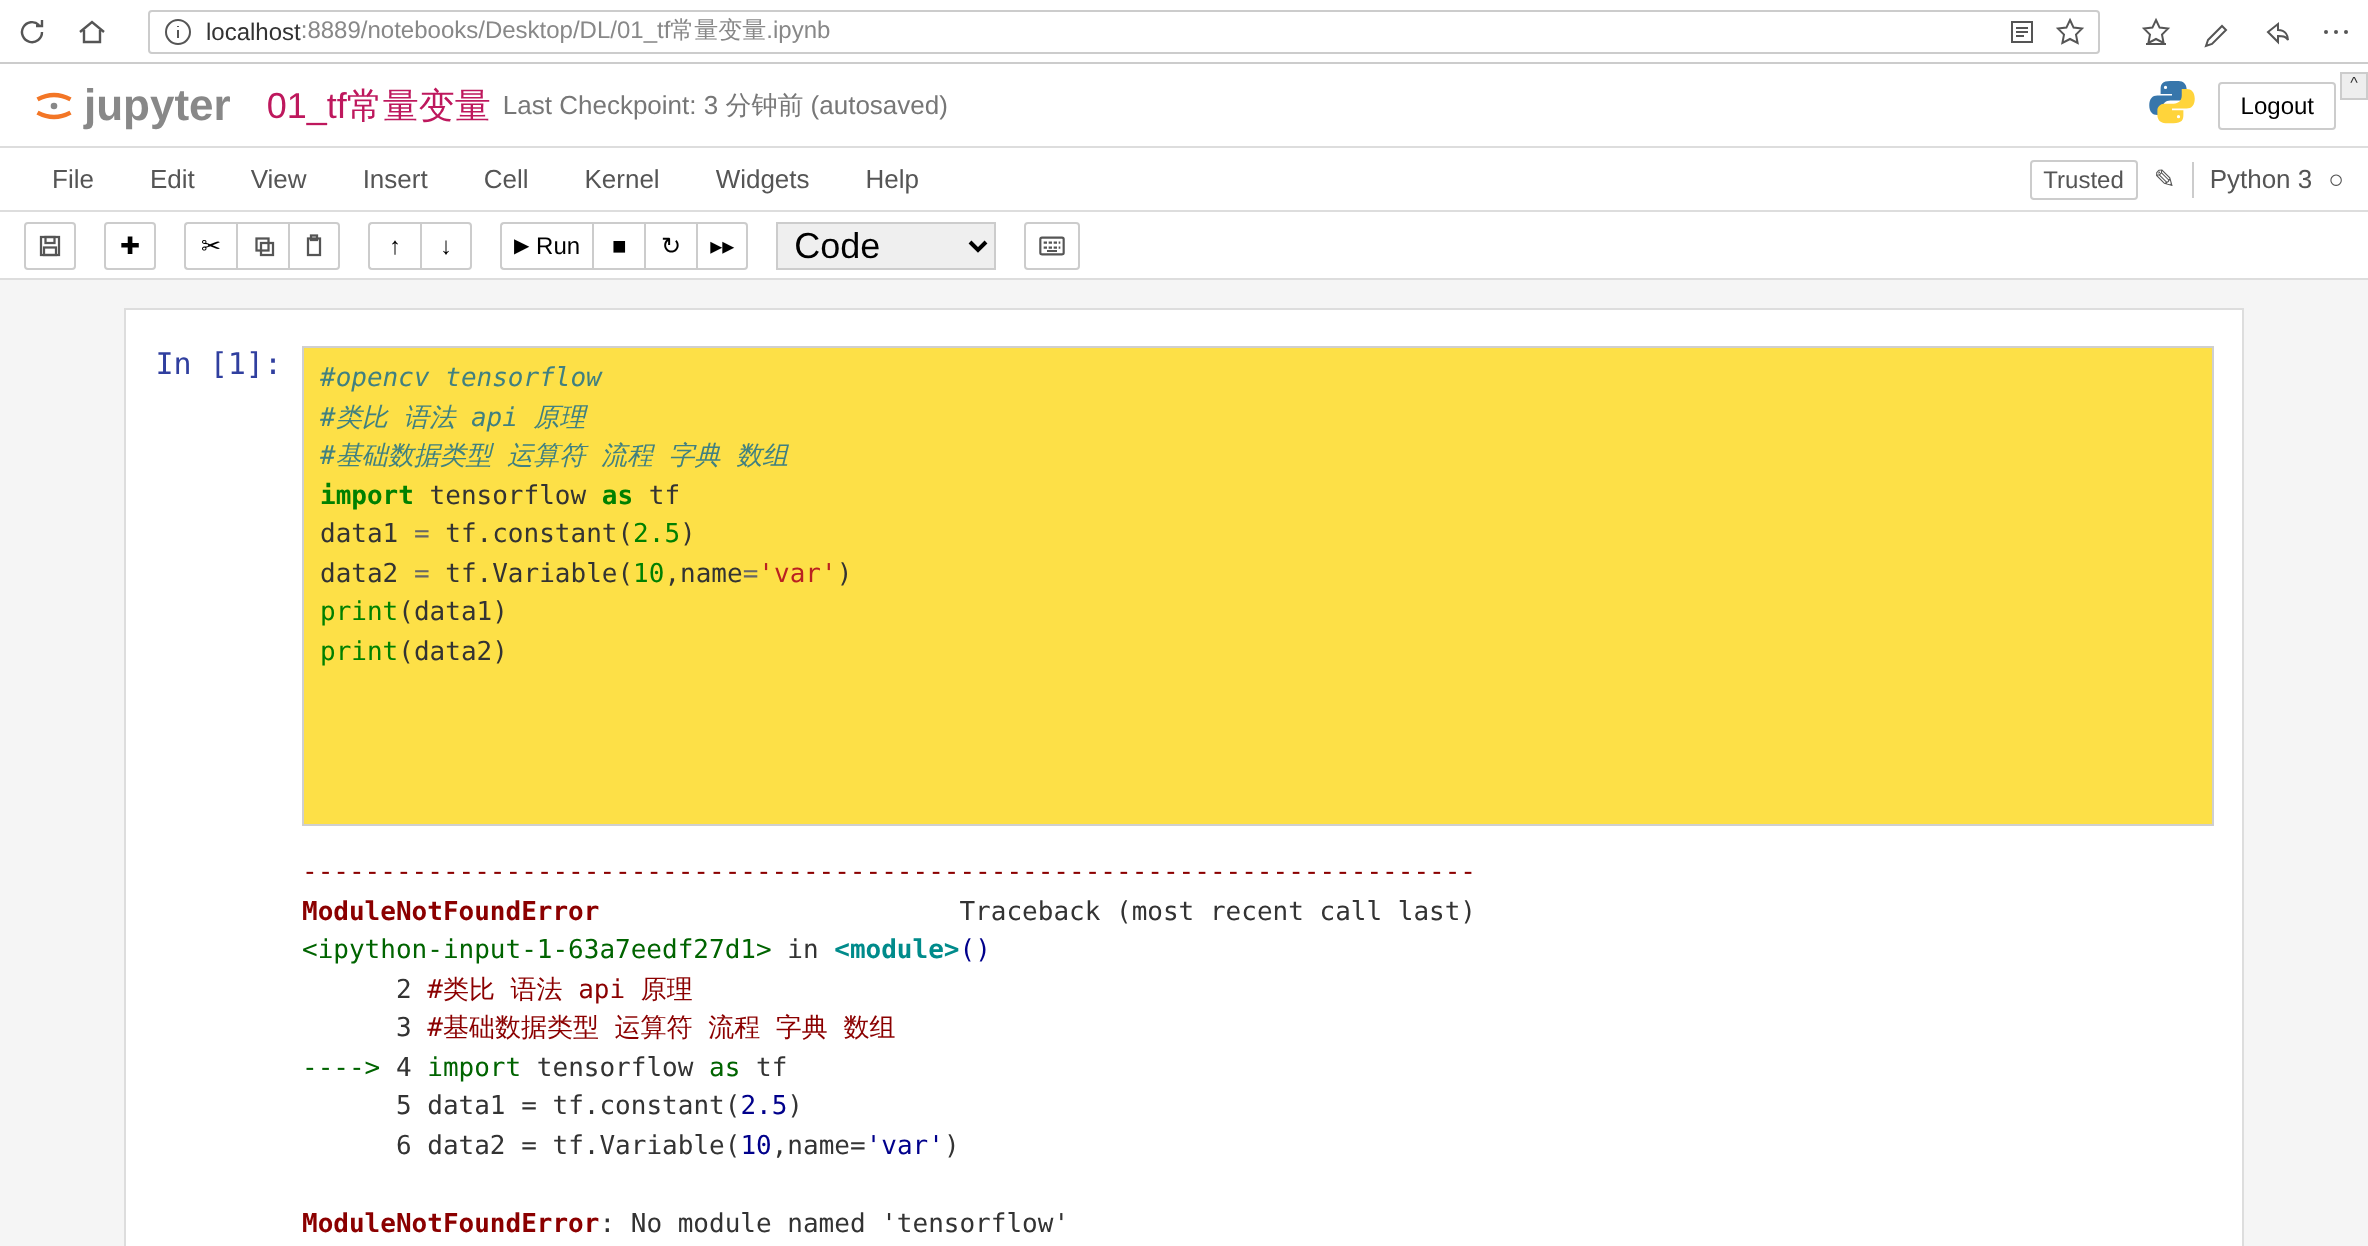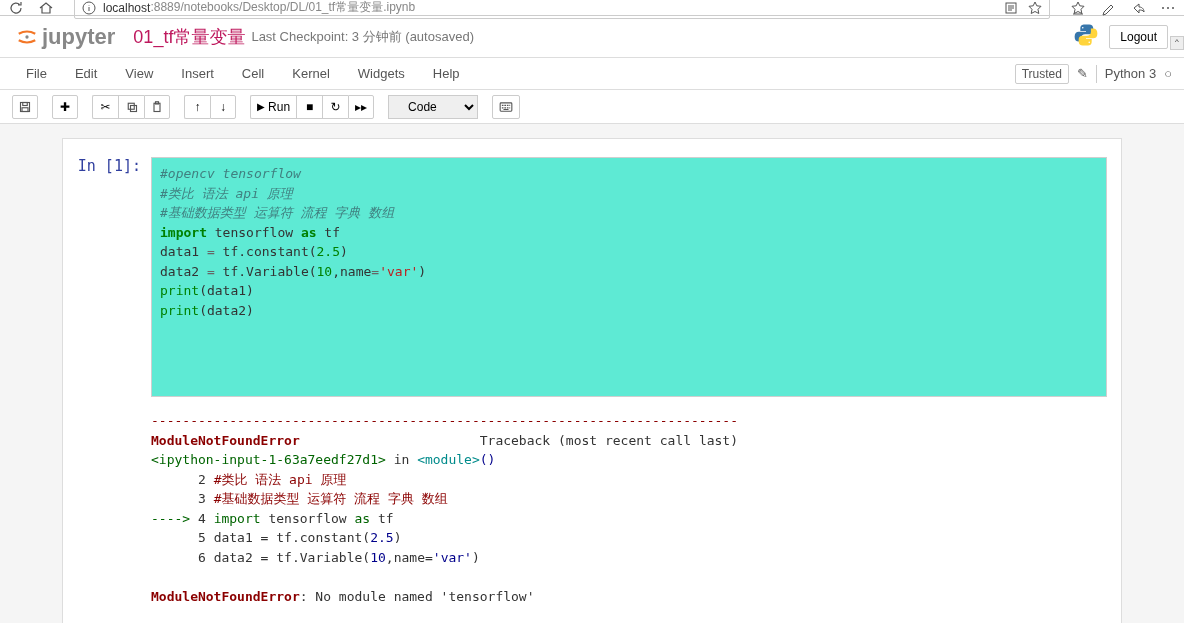--- a/index.html
+++ b/index.html
@@ -1,19 +1,19 @@
 <!DOCTYPE html>
 <html><head>
 <meta charset="utf-8">
 <style>
 * { box-sizing: border-box; margin: 0; padding: 0; }
 body { font-family: "Helvetica Neue", Helvetica, Arial, sans-serif; font-size: 13px; color: #333; background: #fff; }
 
 
-.browser-bar { display: flex; align-items: center; height: 16px; border-bottom: 1px solid #ccc; padding: 0 8px; gap: 12px; }
+.browser-bar { display: flex; align-items: center; height: 32px; border-bottom: 1px solid #ccc; padding: 0 8px; gap: 12px; }
 .browser-bar .nav-icons { display: flex; gap: 14px; }
 .browser-bar .url-box { flex: 1; display: flex; align-items: center; border: 1px solid #ccc; border-radius: 2px; height: 22px; margin: 0 8px; padding: 0 6px; font-size: 12px; color: #666; }
 .browser-bar .url-box .host { color: #333; }
 .browser-bar .right-icons { display: flex; gap: 14px; }
 .browser-icon { width: 16px; height: 16px; display:flex; align-items:center; justify-content:center; color:#555; }
 
 
 .jheader { display: flex; align-items: center; padding: 6px 16px; border-bottom: 1px solid #ddd; }
 .jlogo { display:flex; align-items:center; gap:4px; margin-right: 18px; }
 .jlogo svg { width: 22px; height: 22px; }
@@ -31,44 +31,44 @@
 .trusted { border:1px solid #ccc; padding:2px 6px; border-radius:2px; font-size:12px; }
 .pencil { color:#555; }
 
 
 .toolbar { display: flex; align-items: center; padding: 4px 12px; height: 34px; border-bottom: 1px solid #ddd; gap: 4px; }
 .tbtn { border:1px solid #ccc; background:#fff; height:24px; min-width:26px; padding:0 6px; display:flex; align-items:center; justify-content:center; border-radius:2px; cursor:pointer; font-size:12px; }
 .tbtn-group { display:flex; }
 .tbtn-group .tbtn { border-radius:0; border-right:none; }
 .tbtn-group .tbtn:first-child { border-top-left-radius:2px; border-bottom-left-radius:2px; }
 .tbtn-group .tbtn:last-child { border-top-right-radius:2px; border-bottom-right-radius:2px; border-right:1px solid #ccc; }
-.cell-type { width:90px; height:24px; border:1px solid #ccc; padding:0 15px; font-size:12px; }
+.cell-type { width:110px; height:24px; border:1px solid #ccc; padding:0 4px; font-size:18px; }
 .tgap { width: 6px; }
 
 
 .notebook-wrap { background:#f5f5f5; padding: 14px 10px 30px 10px; position:relative; }
 .notebook { background:#fff; border:1px solid #ddd; margin: 0 auto; max-width: 1060px; padding: 18px 14px; }
 .cell { display:flex; margin-bottom: 10px; }
 .prompt { width: 74px; flex-shrink:0; text-align:right; padding-right:10px; font-family: monospace; font-size:15px; color:#303F9F; }
-.input-area { flex:1; border:1px solid #cfcfcf; background:#5eead4; padding:6px 8px; font-family: SimSun, monospace; font-size:13px; line-height:1.5; white-space:pre; overflow-x:auto; min-height: 240px; }
+.input-area { flex:1; border:1px solid #cfcfcf; background:#fde047; padding:6px 8px; font-family: SimSun, monospace; font-size:13px; line-height:1.5; white-space:pre; overflow-x:auto; min-height: 240px; }
 .output-area { flex:1; font-family: SimSun, monospace; font-size:13px; line-height:1.5; white-space:pre-wrap; padding: 4px 0; }
 
 
 .c-comment { color:#408080; font-style:italic; }
 .c-kw { color:#008000; font-weight:bold; }
 .c-kw2 { color:#008000; }
 .c-num { color:#008000; }
 .c-str { color:#BA2121; }
 .c-op { color:#666; }
 
 
 .t-red { color:#8B0000; font-weight:bold; }
 .t-redline { color:#8B0000; }
 .t-green { color:#006400; }
-.t-cyan { color:#008B8B; }
+.t-cyan { color:#008B8B;font-weight:bold; }
 .t-blue { color:#00008B; }
 .t-arrow { color:#006400; }
 .t-dash { color:#8B0000; }
 
 
 .fake-scroll-up { position:fixed; right:0; top:36px; width:14px; height:14px; background:#eee; border:1px solid #ccc; font-size:8px; text-align:center; }
 </style>
 </head>
 <body>
 

